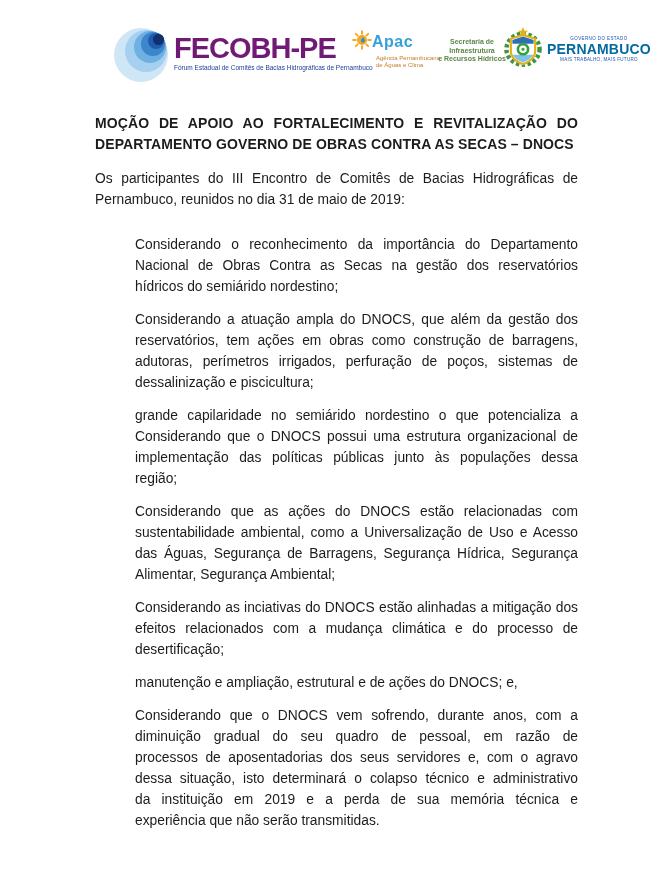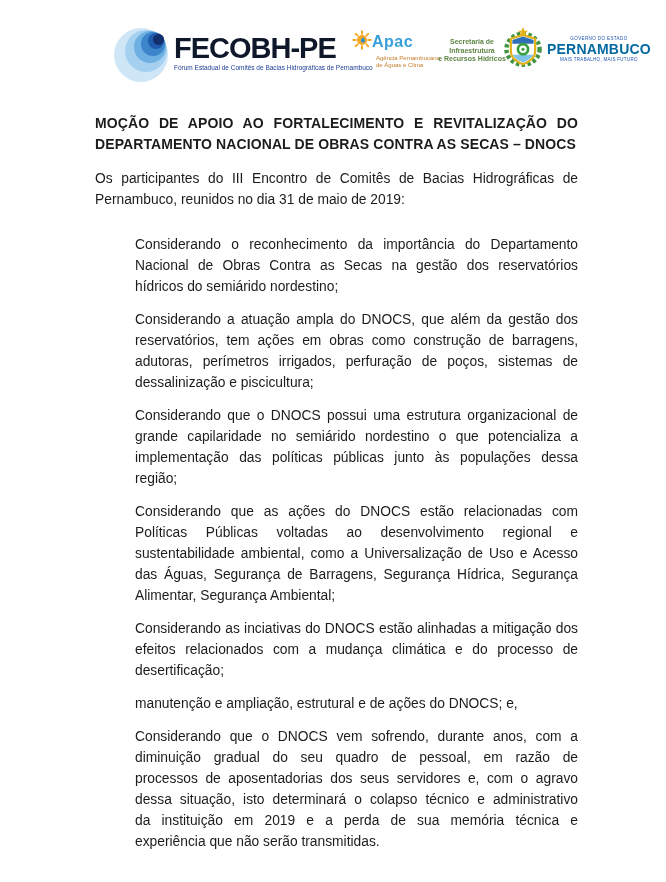--- a/index.html
+++ b/index.html
@@ -19,21 +19,21 @@
   .fecobh { position: absolute; left: 112px; top: 22px; display: flex; align-items: center; }
   .fecobh-icon { position: relative; width: 58px; height: 60px; }
   .fecobh-icon .c { position: absolute; border-radius: 50%; }
   .c1 { width: 54px; height: 54px; left: 2px;  top: 6px;  background: #cfe6f7; z-index: 1; }
   .c2 { width: 42px; height: 42px; left: 13px; top: 8px;  background: #a5d0f0; z-index: 2; }
   .c3 { width: 32px; height: 32px; left: 22px; top: 9px;  background: #6fb0e2; z-index: 3; }
   .c4 { width: 24px; height: 24px; left: 29px; top: 10px; background: #3d86cc; z-index: 4; }
   .c5 { width: 16px; height: 16px; left: 36px; top: 11px; background: #1f5cae; z-index: 5; }
   .c6 { width: 11px; height: 11px; left: 41px; top: 12px; background: #132f6e; z-index: 6; }
   .fecobh-text { margin-left: 4px; }
-  .fecobh-name { font-size: 29px; font-weight: bold; color: #0f172a; letter-spacing: -1px; line-height: 30px; }
+  .fecobh-name { font-size: 29px; font-weight: bold; color: #701a75; letter-spacing: -1px; line-height: 30px; }
   .fecobh-tagline { font-size: 6.5px; color: #1e3c96; white-space: nowrap; margin-top: 1px; }
 
   .apac { position: absolute; left: 352px; top: 30px; }
   .apac-top { display: flex; align-items: center; }
   .apac-name { font-size: 16px; font-weight: bold; color: #38a0d8; letter-spacing: 0.5px; line-height: 24px; }
   .apac-tagline { font-size: 6px; color: #c77b28; line-height: 7px; margin-left: 24px; margin-top: 1px; white-space: nowrap; }
 
   .secretaria { position: absolute; left: 437px; top: 38px; width: 70px; text-align: center; }
   .secretaria-text { font-size: 7px; font-weight: bold; color: #5d8544; line-height: 8.5px; }
 
@@ -126,47 +126,46 @@
         <div class="gov-name">PERNAMBUCO</div>
         <div class="gov-slogan">MAIS TRABALHO, MAIS FUTURO</div>
       </div>
     </div>
 
   </div>
 
   <div class="doc">
     <div class="title" id="title-block">
         <div class="line">MOÇÃO DE APOIO AO FORTALECIMENTO E REVITALIZAÇÃO DO</div>
-        <div class="line last">DEPARTAMENTO NACIONAL DE OBRAS CONTRA AS SECAS – DNOCS</div>
+        <div class="line last">DEPARTAMENTO GOVERNO DE OBRAS CONTRA AS SECAS – DNOCS</div>
       </div>
     <div class="intro" id="intro-block">
         <div class="line">Os participantes do III Encontro de Comitês de Bacias Hidrográficas de</div>
         <div class="line last">Pernambuco, reunidos no dia 31 de maio de 2019:</div>
       </div>
     <div id="paragraphs">
         <div class="para">
           <div class="line">Considerando o reconhecimento da importância do Departamento</div>
           <div class="line">Nacional de Obras Contra as Secas na gestão dos reservatórios</div>
           <div class="line last">hídricos do semiárido nordestino;</div>
         </div>
         <div class="para">
           <div class="line">Considerando a atuação ampla do DNOCS, que além da gestão dos</div>
           <div class="line">reservatórios, tem ações em obras como construção de barragens,</div>
           <div class="line">adutoras, perímetros irrigados, perfuração de poços, sistemas de</div>
           <div class="line last">dessalinização e piscicultura;</div>
         </div>
         <div class="para">
+          <div class="line">grande capilaridade no semiárido nordestino o que potencializa a</div>
           <div class="line">Considerando que o DNOCS possui uma estrutura organizacional de</div>
-          <div class="line">grande capilaridade no semiárido nordestino o que potencializa a</div>
           <div class="line">implementação das políticas públicas junto às populações dessa</div>
           <div class="line last">região;</div>
         </div>
         <div class="para">
           <div class="line">Considerando que as ações do DNOCS estão relacionadas com</div>
-          <div class="line">Políticas Públicas voltadas ao desenvolvimento regional e</div>
           <div class="line">sustentabilidade ambiental, como a Universalização de Uso e Acesso</div>
           <div class="line">das Águas, Segurança de Barragens, Segurança Hídrica, Segurança</div>
           <div class="line last">Alimentar, Segurança Ambiental;</div>
         </div>
         <div class="para">
           <div class="line">Considerando as inciativas do DNOCS estão alinhadas a mitigação dos</div>
           <div class="line">efeitos relacionados com a mudança climática e do processo de</div>
           <div class="line last">desertificação;</div>
         </div>
         <div class="para">

